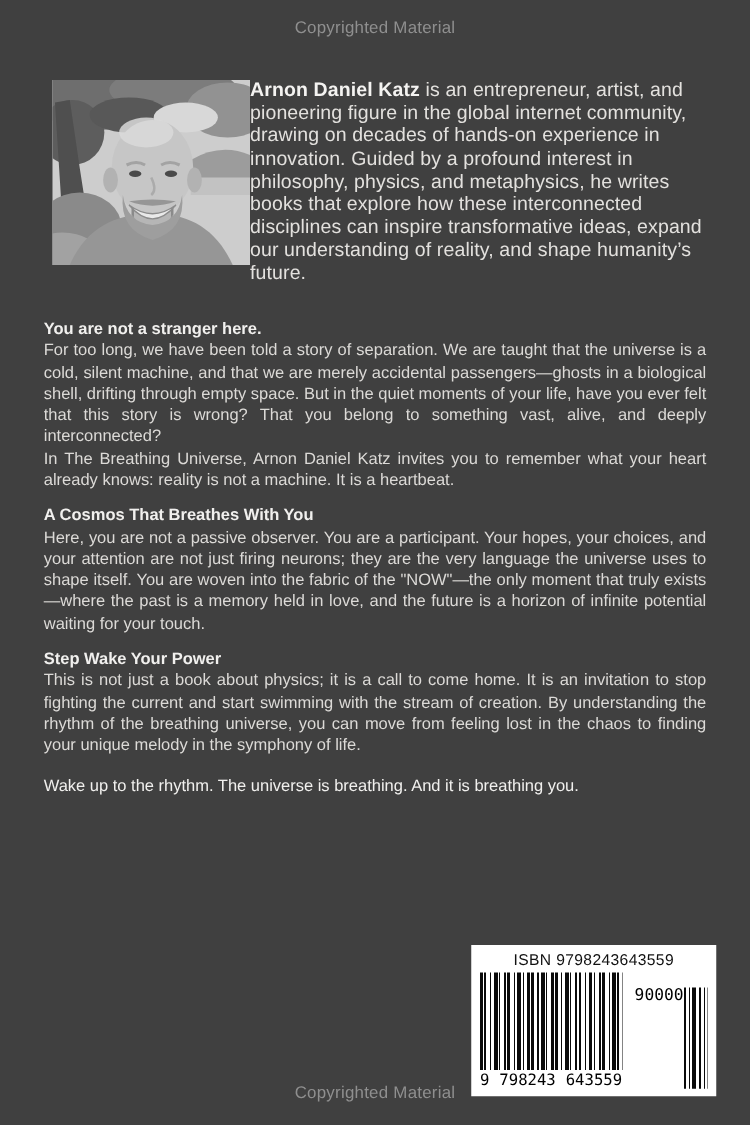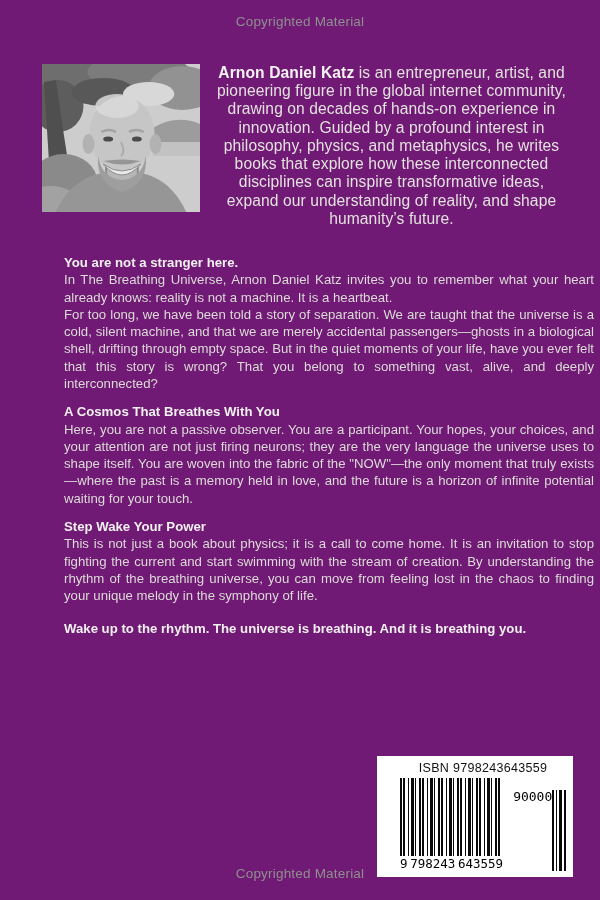--- a/index.html
+++ b/index.html
@@ -1,46 +1,46 @@
 <!DOCTYPE html>
 <html><head>
 <meta charset="utf-8">
 <style>
   html,body{margin:0;padding:0;background:#2a2a2a;}
   .cover{
-    position:relative;width:600px;height:900px;background:#701a75;
+    position:relative;width:600px;height:900px;background:#404040;
     overflow:hidden;font-family:"Liberation Sans",sans-serif;color:#dfdddb;
   }
   
   .copyright{
     position:absolute;left:0;width:100%;text-align:center;
     color:#8f8f8f;font-size:13.5px;letter-spacing:.2px;
   }
   .copyright.top{top:14px;}
   .copyright.bottom{top:866px;}
   
-  .author{position:absolute;top:64px;left:42px;width:524px;display:flex;gap:17px;text-align:center;}
+  .author{position:absolute;top:64px;left:42px;width:524px;display:flex;}
   .photo{width:158px;height:148px;flex:0 0 158px;overflow:hidden;background:#bdbdbd;}
   .photo svg{display:block;width:100%;height:100%;}
   .bio{
     margin:0;flex:1;font-size:15.6px;line-height:1.17;color:#e3e1de;
     letter-spacing:.1px;
   }
   .bio b{color:#f4f3f1;font-weight:700;}
   
-  .bodytext{position:absolute;top:254px;left:35px;width:530px;font-size:13.2px;line-height:1.31;color:#dcdad7;margin-left:29px;}
+  .bodytext{position:absolute;top:254px;left:35px;width:530px;font-size:13.2px;line-height:1.31;color:#dcdad7;}
   .sec{margin:0 0 11px 0;}
   .sec .h{font-weight:700;color:#f1f0ee;}
   .sec p{margin:0;text-align:justify;}
   .it{font-style:italic;}
-  .closing{margin-top:16px;font-weight:700;color:#f1f0ee;}
+  .closing{margin-top:16px;font-weight:400;color:#f1f0ee;}
   
   .barcode-box{
     position:absolute;left:377px;top:756px;width:196px;height:121px;
-    background:#ffffff;color:#000;box-sizing:border-box;padding:5px 7px 4px 23px;
+    background:#ffffff;color:#000;box-sizing:border-box;padding:5px 7px 4px 7px;
   }
   .isbn-label{
     font-size:12.5px;letter-spacing:.3px;color:#111;text-align:center;
     font-family:"Liberation Sans",sans-serif;margin-bottom:3px;
   }
   .bc-row{display:flex;gap:10px;align-items:flex-start;height:92px;}
   .bc-main{flex:1.95;display:flex;flex-direction:column;height:100%;}
   .bc-main .bars{
     flex:1;
     background:repeating-linear-gradient(90deg,
@@ -116,22 +116,22 @@
         <path d="M62,100 Q81,114 100,100 Q81,122 62,100 Z" fill="#e9e9e9" stroke="#8c8c8c" stroke-width="1"></path>
       </svg>
     </div>
     <p class="bio"><b>Arnon Daniel Katz</b><span> is an entrepreneur, artist, and pioneering figure in the global internet community, drawing on decades of hands-on experience in innovation. Guided by a profound interest in philosophy, physics, and metaphysics, he writes books that explore how these interconnected disciplines can inspire transformative ideas, expand our understanding of reality, and shape humanity’s future.</span></p>
   </div>
 
   <div class="bodytext">
 
     <div class="sec">
       <div class="h">You are not a stranger here.</div>
+      <p>For too long, we have been told a story of separation. We are taught that the universe is a cold, silent machine, and that we are merely accidental passengers—ghosts in a biological shell, drifting through empty space. But in the quiet moments of your life, have you ever felt that this story is wrong? That you belong to something vast, alive, and deeply interconnected?</p>
       <p>In The Breathing Universe, Arnon Daniel Katz invites you to remember what your heart already knows: reality is not a machine. It is a heartbeat.</p>
-      <p>For too long, we have been told a story of separation. We are taught that the universe is a cold, silent machine, and that we are merely accidental passengers—ghosts in a biological shell, drifting through empty space. But in the quiet moments of your life, have you ever felt that this story is wrong? That you belong to something vast, alive, and deeply interconnected?</p>
     </div>
 
     <div class="sec">
       <div class="h">A Cosmos That Breathes With You</div>
       <p>Here, you are not a passive observer. You are a participant. Your hopes, your choices, and your attention are not just firing neurons; they are the very language the universe uses to shape itself. You are woven into the fabric of the "NOW"—the only moment that truly exists—where the past is a memory held in love, and the future is a horizon of infinite potential waiting for your touch.</p>
     </div>
 
     <div class="sec">
       <div class="h">Step Wake Your Power</div>
       <p>This is not just a book about physics; it is a call to come home. It is an invitation to stop fighting the current and start swimming with the stream of creation. By understanding the rhythm of the breathing universe, you can move from feeling lost in the chaos to finding your unique melody in the symphony of life.</p>

